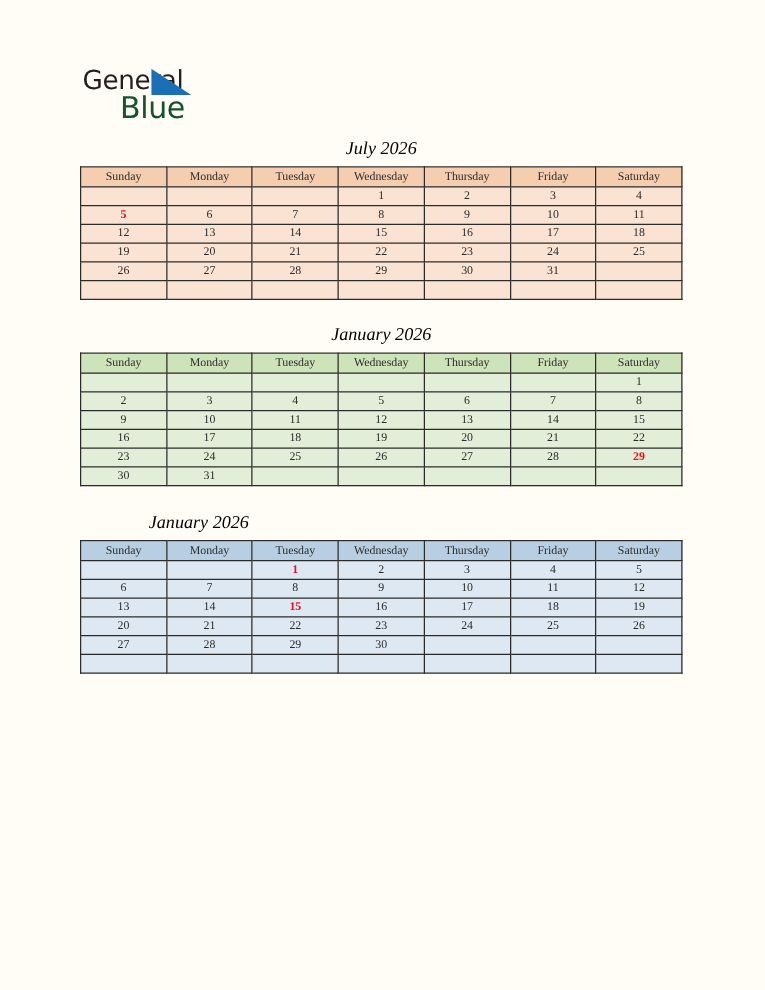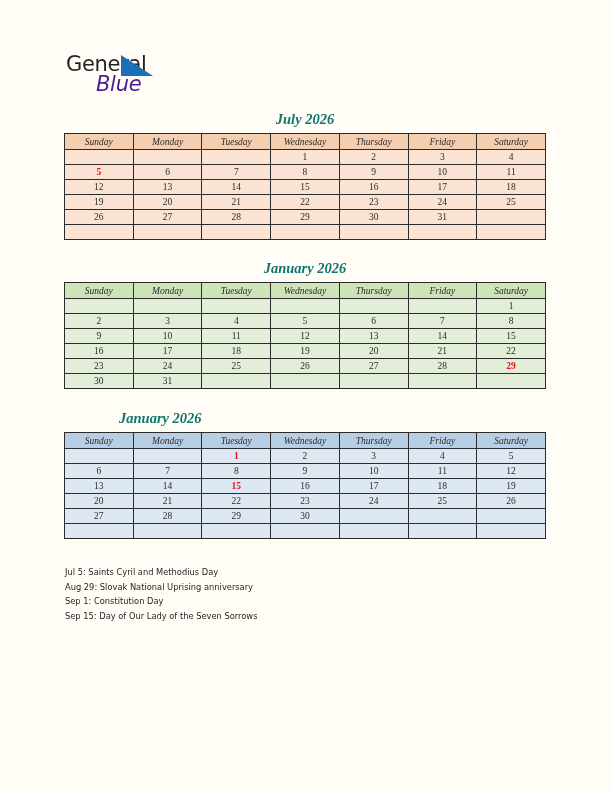--- a/index.html
+++ b/index.html
@@ -36,25 +36,24 @@
     font-size: 21px;
     color: #231f20;
     letter-spacing: -0.3px;
     white-space: nowrap;
   }
   .logo-blue {
     position: absolute;
     left: 30px;
     top: 20px;
     font-family: "DejaVu Sans", sans-serif;
-    font-size: 21px;
-    color: #4c1d95;
+    font-size: 24px;
+    color: #14532d;
     letter-spacing: -0.3px;
     white-space: nowrap;
-    font-style: italic;
   }
   .logo-triangle {
     position: absolute;
     left: 55px;
     top: 3px;
     width: 32px;
     height: 21px;
   }
 
   
@@ -75,23 +74,23 @@
     left: 64px;
     width: 482px;
   }
   #month-0 { top: 110px; }
   #month-1 { top: 259px; }
   #month-2 { top: 409px; }
 
   .month-title {
     font-family: "Liberation Serif", serif;
     font-style: italic;
-    font-weight: bold;
+    font-weight: normal;
     font-size: 14.5px;
-    color: #0f766e;
+    color: #000000;
     text-align: center;
     margin-bottom: 5px;
     height: 18px;
     line-height: 18px;
   }
   #month-2 .month-title { text-align: left; padding-left: 55px; }
 
   table.cal {
     border-collapse: collapse;
     width: 482px;
@@ -102,21 +101,20 @@
     border: 1px solid #2b2b2b;
     height: 14px;
     text-align: center;
     vertical-align: middle;
     padding: 0;
     font-family: "Liberation Serif", serif;
     font-size: 9px;
     color: #2b2b2b;
   }
   table.cal th {
-    font-style: italic;
     font-weight: normal;
     font-size: 9.5px;
     height: 15px;
   }
   table.cal td.day { font-size: 9.5px; }
   table.cal td.holiday {
     color: #e8111b;
     font-weight: bold;
   }
 
@@ -371,20 +369,14 @@
             <td class="day"></td>
             <td class="day"></td>
             <td class="day"></td>
             <td class="day"></td>
             <td class="day"></td>
           </tr>
         </tbody>
     </table>
   </div>
 
-  <div class="holidays">
-      <div class="holiday-line">Jul 5: Saints Cyril and Methodius Day</div>
-      <div class="holiday-line">Aug 29: Slovak National Uprising anniversary</div>
-      <div class="holiday-line">Sep 1: Constitution Day</div>
-      <div class="holiday-line">Sep 15: Day of Our Lady of the Seven Sorrows</div>
-    </div>
 
 </div>
 
 </body></html>

